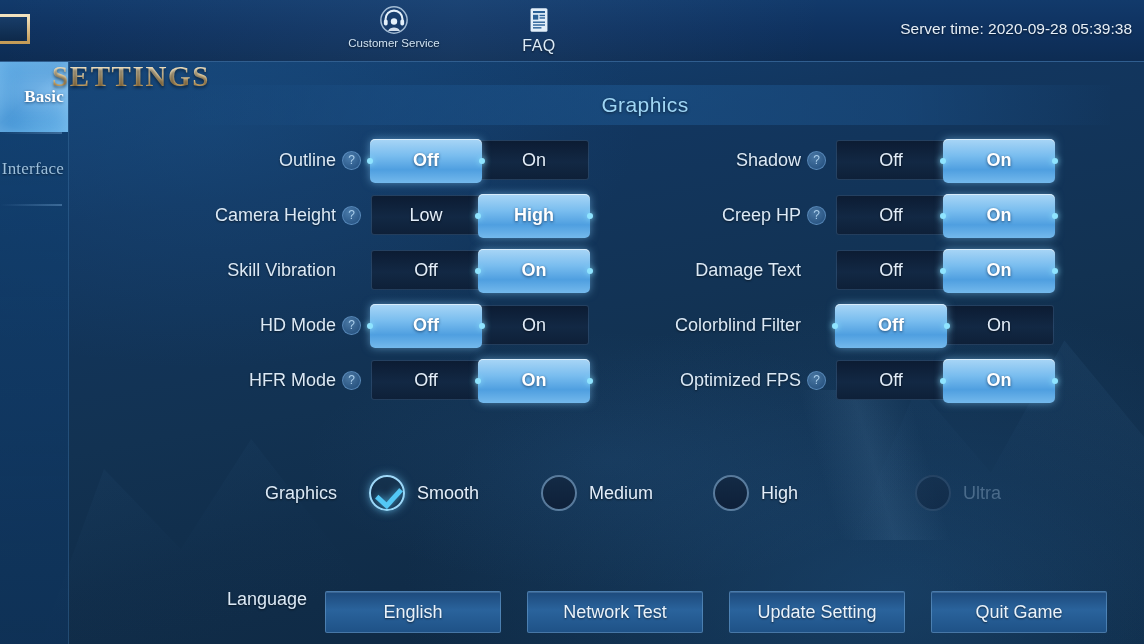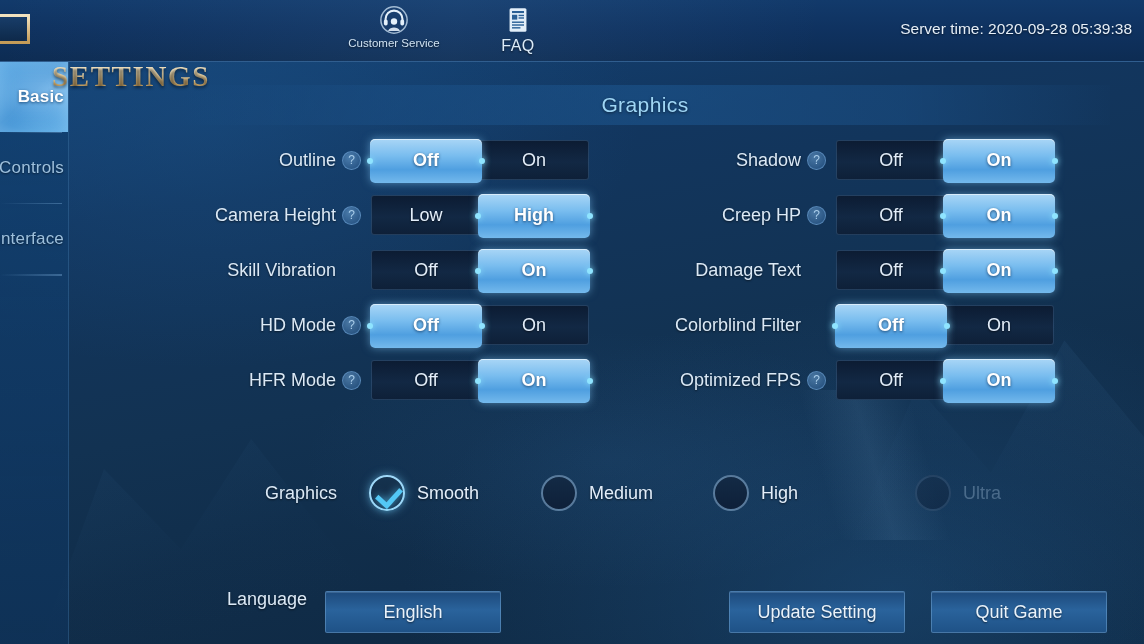--- a/index.html
+++ b/index.html
@@ -92,21 +92,21 @@
     color: transparent;
     text-shadow: 0 2px 3px rgba(0,0,0,0.45);
     margin-top: 47px;
   }
 
   .header-tools {
     position: absolute;
     left: 338px; top: 5px;
     display: flex;
     align-items: flex-start;
-    gap: 42px;
+    gap: 63px;
   }
   .tool-item {
     display: flex;
     flex-direction: column;
     align-items: center;
     width: 112px;
   }
   .tool-icon { width: 30px; height: 30px; display: block; }
   .tool-label {
     margin-top: 2px;
@@ -147,20 +147,21 @@
   }
   .side-item.tall { height: 76px; }
   .side-item .side-label {
     font-size: 17px;
     color: #9dc0dd;
     text-shadow: 0 1px 2px rgba(0,0,0,0.5);
     white-space: pre-line;
     text-align: right;
     line-height: 1.16;
     letter-spacing: 0.2px;
+    font-family: Liberation Serif, serif;
   }
   .side-item.active {
     background:
       radial-gradient(ellipse 120px 60px at 80% 40%, rgba(170,215,250,0.55) 0%, rgba(70,150,215,0.0) 70%),
       linear-gradient(135deg, #4a9ede 0%, #3d8fd2 45%, #58a9e4 100%);
     box-shadow: inset 0 0 18px rgba(190,230,255,0.35);
   }
   .side-item.active .side-label {
     color: #ffffff;
     font-weight: bold;
@@ -428,23 +429,20 @@
     </div>
 
     <div class="server-time">Server time: 2020-09-28 05:39:38</div>
   </div>
 
   <div class="sidebar">
     <div class="side-item active">
       <span class="side-label">Basic</span>
     </div>
     <div class="side-divider"></div>
-    <div class="side-item">
-      <span class="side-label">Controls</span>
-    </div>
     <div class="side-divider"></div>
     <div class="side-item">
       <span class="side-label">Interface</span>
     </div>
     <div class="side-divider"></div>
     <div class="side-divider"></div>
   </div>
 
   <div class="content">
 
@@ -584,18 +582,19 @@
       <div class="radio-opt i3">
         <span class="radio-circle disabled"></span>
         <span class="radio-text disabled">Ultra</span>
       </div>
 
     </div>
 
     <div class="bottom-row">
       <span class="lang-label">Language</span>
       <div class="btn b0">English</div>
+      <div class="btn b1">Network Test</div>
       <div class="btn b2">Update Setting</div>
       <div class="btn b3">Quit Game</div>
     </div>
 
   </div>
 </div>
 
 </body></html>

